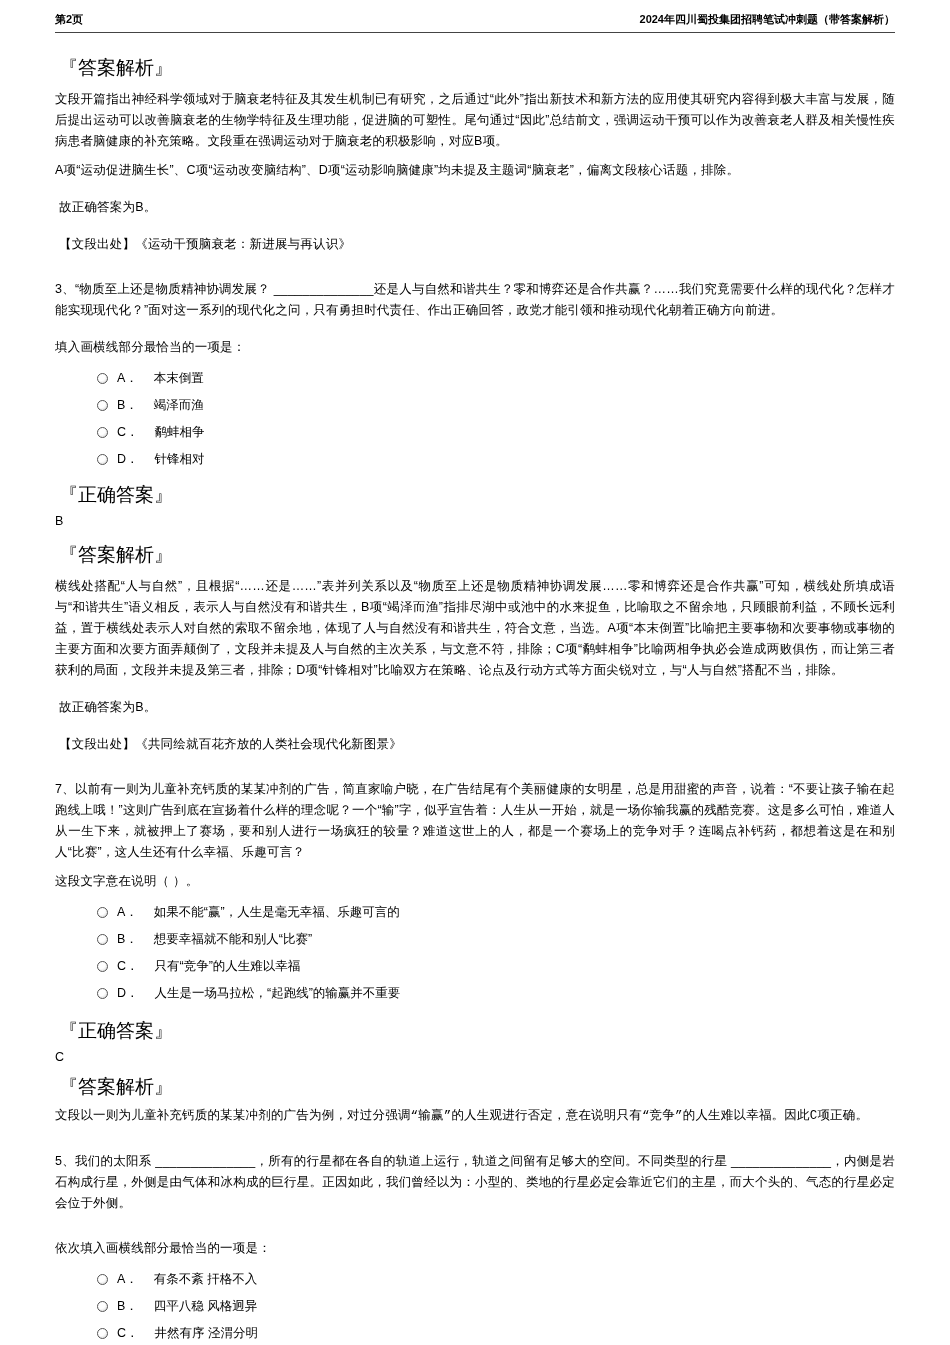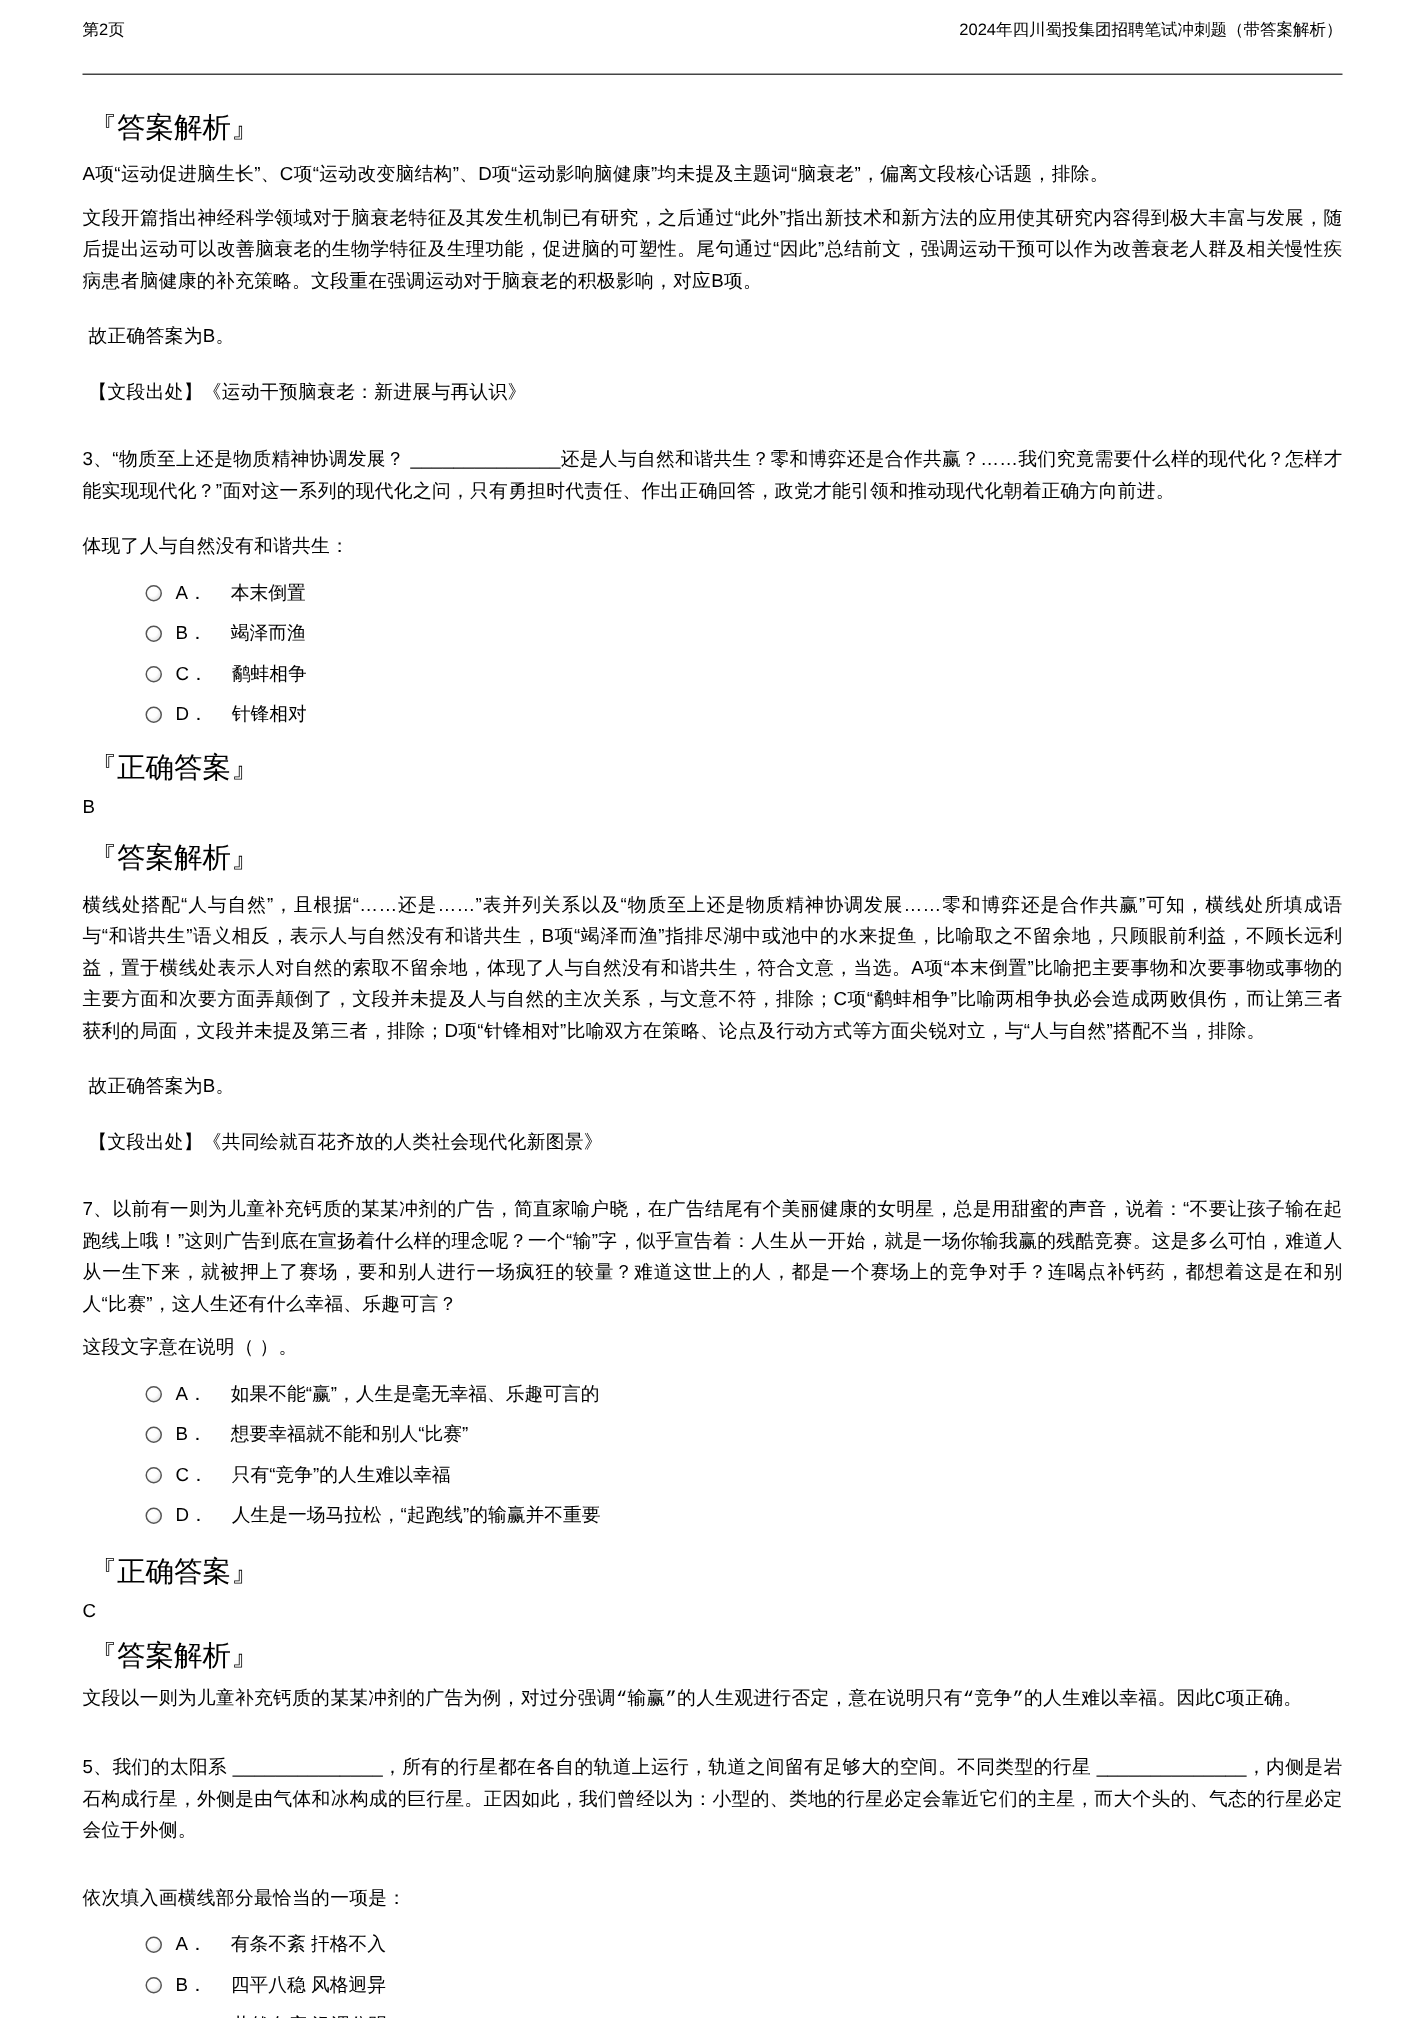--- a/index.html
+++ b/index.html
@@ -12,22 +12,23 @@
     background: #fff;
     padding: 10px 55px 14px 55px;
     display: flex;
     flex-direction: column;
   }
   .hdr {
     display: flex;
     justify-content: space-between;
     align-items: flex-end;
     font-size: 11px;
-    padding: 2px 0 22px 0;
+    padding: 2px 0 5px 0;
     border-bottom: 1px solid #444;
+    font-weight: bold;
   }
   .content { flex: 1 1 auto; padding-top: 8px; }
   .para {
     font-size: 12.5px;
     line-height: 1.68;
     margin: 8px 0;
     text-align: justify;
     letter-spacing: 0.2px;
   }
   .indent { padding-left: 4px; }
@@ -73,27 +74,27 @@
 <div class="page">
 
   <div class="hdr">
     <span>第2页</span>
     <span>2024年四川蜀投集团招聘笔试冲刺题（带答案解析）</span>
   </div>
 
   <div class="content">
 
     <div class="heading">『答案解析』</div>
+    <div class="para">文段开篇指出神经科学领域对于脑衰老特征及其发生机制已有研究，之后通过“此外”指出新技术和新方法的应用使其研究内容得到极大丰富与发展，随后提出运动可以改善脑衰老的生物学特征及生理功能，促进脑的可塑性。尾句通过“因此”总结前文，强调运动干预可以作为改善衰老人群及相关慢性疾病患者脑健康的补充策略。文段重在强调运动对于脑衰老的积极影响，对应B项。</div>
     <div class="para">A项“运动促进脑生长”、C项“运动改变脑结构”、D项“运动影响脑健康”均未提及主题词“脑衰老”，偏离文段核心话题，排除。</div>
-    <div class="para">文段开篇指出神经科学领域对于脑衰老特征及其发生机制已有研究，之后通过“此外”指出新技术和新方法的应用使其研究内容得到极大丰富与发展，随后提出运动可以改善脑衰老的生物学特征及生理功能，促进脑的可塑性。尾句通过“因此”总结前文，强调运动干预可以作为改善衰老人群及相关慢性疾病患者脑健康的补充策略。文段重在强调运动对于脑衰老的积极影响，对应B项。</div>
     <div class="para indent gap-md">故正确答案为B。</div>
     <div class="para indent gap-md">【文段出处】《运动干预脑衰老：新进展与再认识》</div>
 
     <div class="para gap-lg">3、“物质至上还是物质精神协调发展？ ______________还是人与自然和谐共生？零和博弈还是合作共赢？……我们究竟需要什么样的现代化？怎样才能实现现代化？”面对这一系列的现代化之问，只有勇担时代责任、作出正确回答，政党才能引领和推动现代化朝着正确方向前进。</div>
-    <div class="para gap-md">体现了人与自然没有和谐共生：</div>
+    <div class="para gap-md">填入画横线部分最恰当的一项是：</div>
     <div class="options">
       <div class="option">
         <span class="radio"></span>
         <span class="opt-letter">A．</span>
         <span class="opt-text">本末倒置</span>
       </div>
       <div class="option">
         <span class="radio"></span>
         <span class="opt-letter">B．</span>
         <span class="opt-text">竭泽而渔</span>

